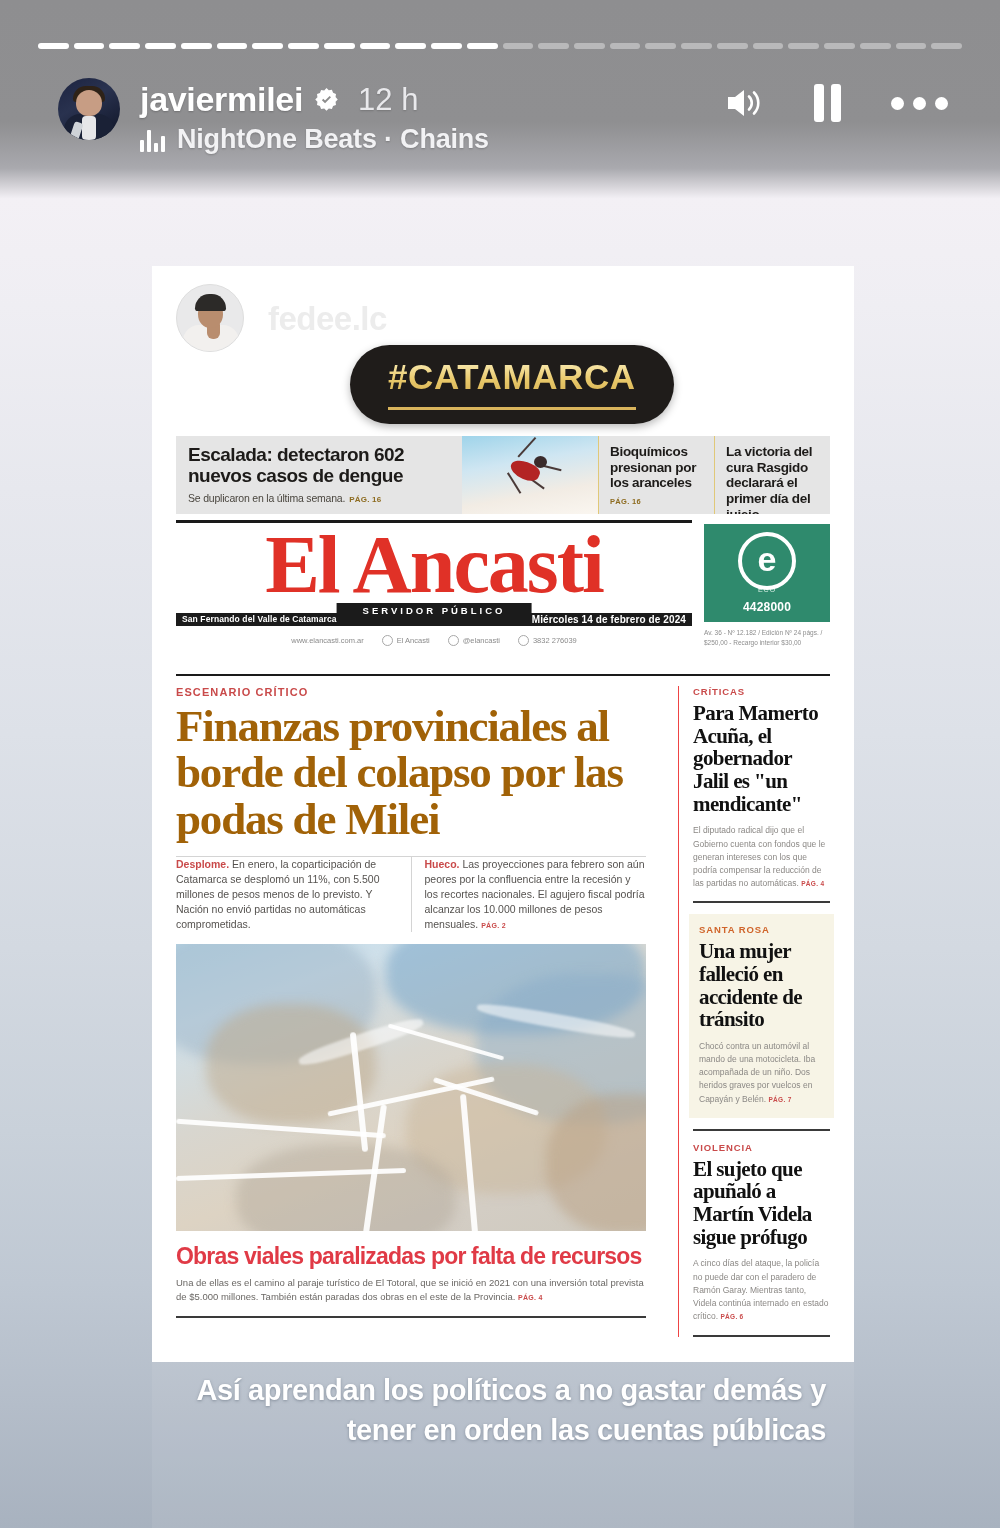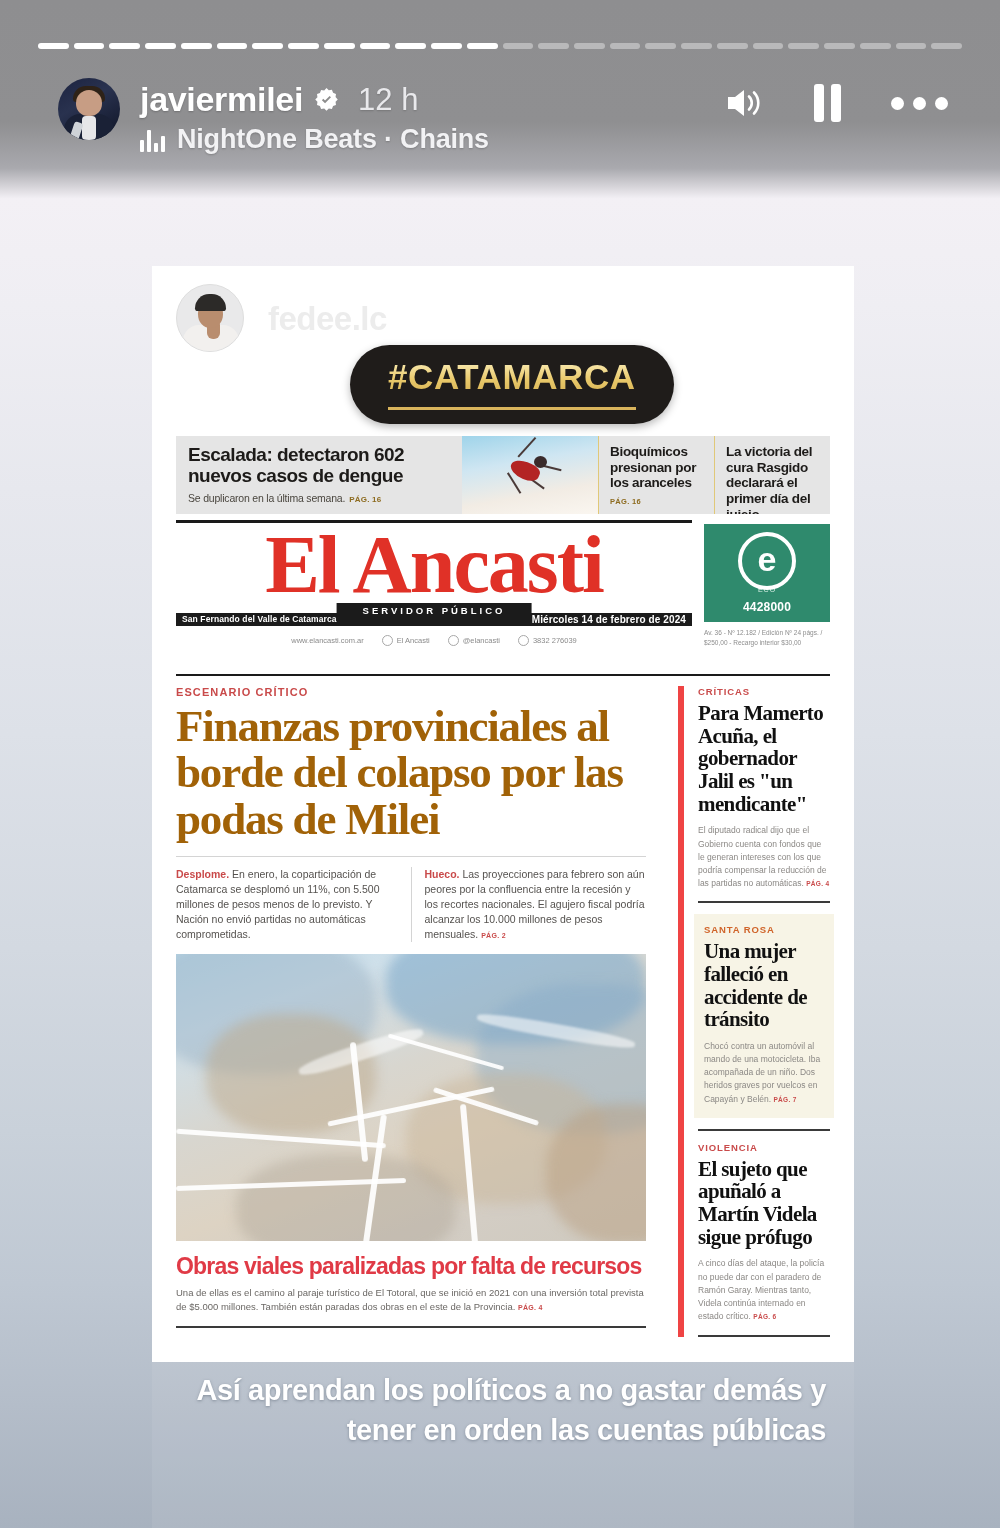--- a/index.html
+++ b/index.html
@@ -259,34 +259,34 @@
   .eco-caption {
     margin-top:6px; font-size:6.5px; color:#8d8d8d; line-height:1.5;
   }
 
   
   .content {
     margin:14px 24px 0 24px; display:flex; gap:16px;
     border-top:2px solid #1a1a1a; padding-top:10px;
   }
   .col-left { width:486px; padding-right:16px; }
-  .col-right { width:152px; padding-left:14px; border-left:6px solid #ef4444; }
+  .col-right { width:152px; padding-left:14px; border-left:1px solid #ef4444; }
 
   .kicker {
     font-size:11px; font-weight:700; color:#c94a4a;
     letter-spacing:1.1px; margin-bottom:5px;
   }
   .headline {
     font-family:"Liberation Serif", serif;
     font-size:45px; font-weight:700; color:#a16207;
     line-height:1.03; letter-spacing:-1.2px;
   }
   .subcols {
     margin-top:14px; display:flex; gap:0;
-    border-top:1px solid #d4d4d4; padding-top:10px;
+    border-top:1px solid #d4d4d4; 
   }
   .subcol { flex:1; font-size:10.5px; line-height:1.42; color:#55524f; }
   .subcol:first-child { padding-right:13px; }
   .subcol:last-child { padding-left:13px; border-left:1px solid #d4d4d4; }
   .subcol b.lead { color:#c94a4a; font-weight:700; }
   .subcol b.pg { color:#c94a4a; font-size:7px; letter-spacing:0.3px; }
 
   .photo {
     margin-top:12px; width:100%; height:287px; position:relative; overflow:hidden;
     background:linear-gradient(160deg,#bcd9e8 0%,#cfe0ea 18%,#d8d6cf 42%,#ddd3c3 62%,#d3cdc4 82%,#cfcabf 100%);

